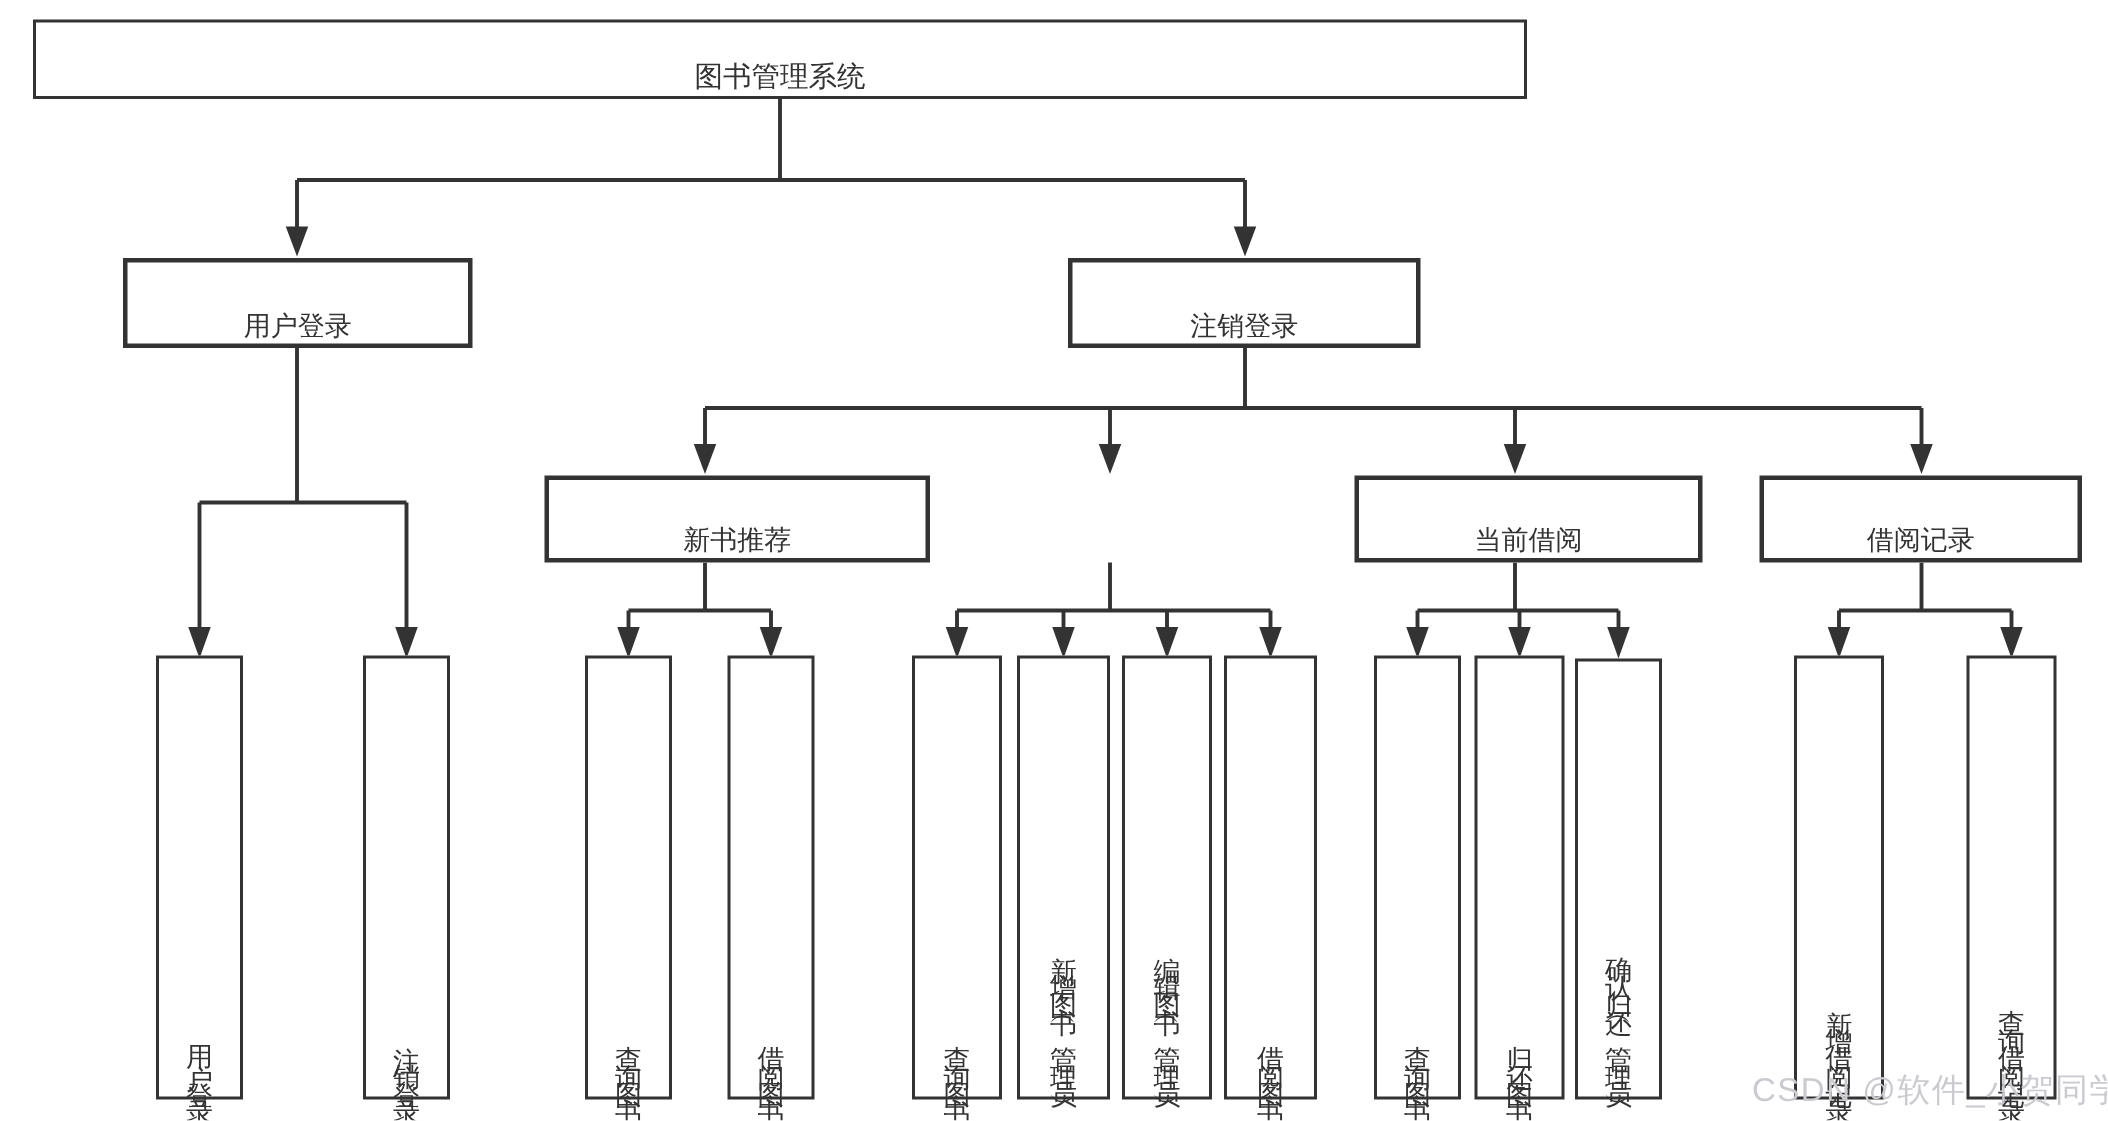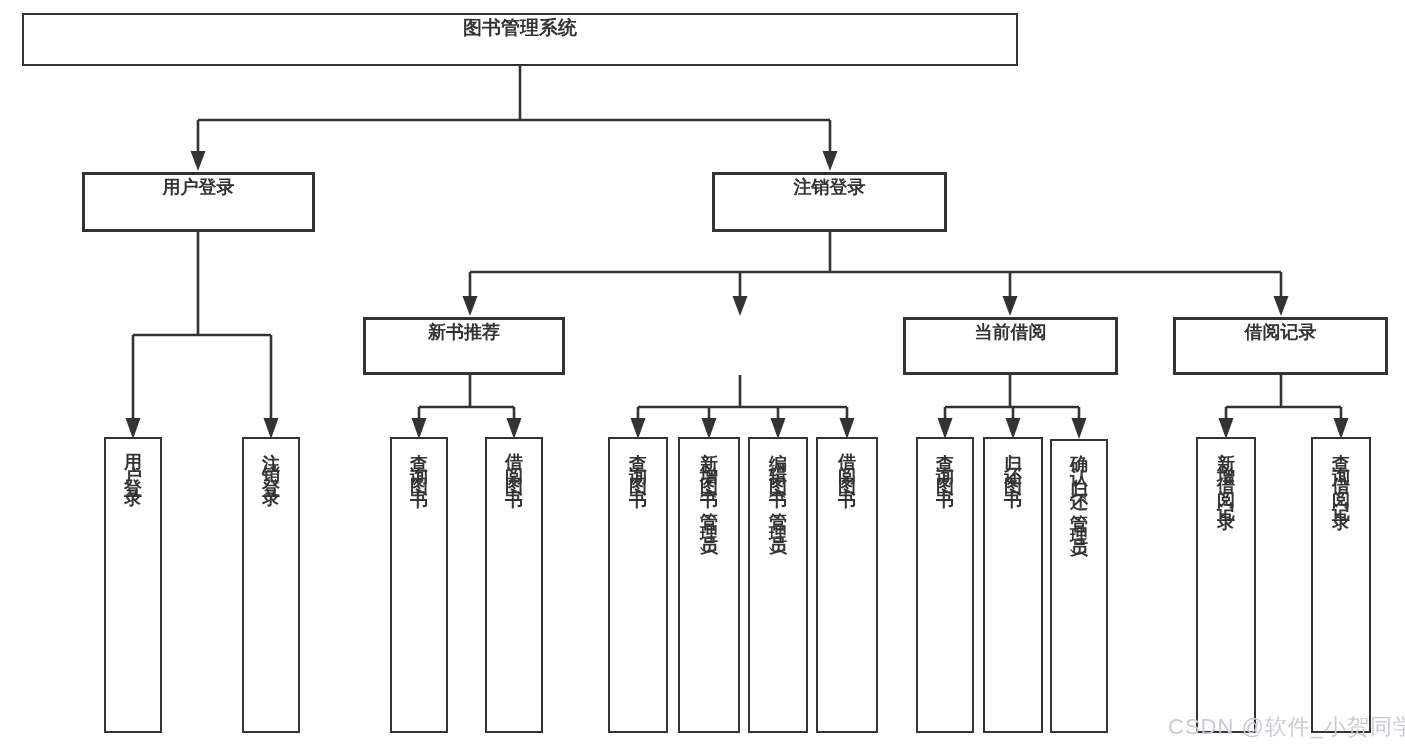--- a/index.html
+++ b/index.html
@@ -12,25 +12,24 @@
     overflow:hidden;
   }
   svg.connectors { position:absolute; left:0; top:0; width:1405px; height:747px; }
   svg.connectors line { stroke:var(--line_color,#333333); stroke-width:2.6; }
   svg.connectors polygon { fill:var(--line_color,#333333); }
   .box {
     position:absolute;
     box-sizing:border-box;
     background:var(--box_bg,#ffffff);
     border:2.5px solid var(--line_color,#333333);
-    display:flex; align-items:flex-start; justify-content:center;
+    display:flex; align-items:flex-end; justify-content:center;
     font-size:18px;
     text-align:center;
     z-index:2;
-    font-weight:bold;
   }
   .leaf span {
     writing-mode:vertical-lr;
     text-orientation:mixed;
     letter-spacing:12px;
     line-height:1;
     font-size:18px;
   }
   .watermark {
     position:absolute;
@@ -127,24 +126,24 @@
     <span>图书管理系统</span>
   </div>
 
   <div class="box" style="left:82px;top:172px;width:233px;height:60px;border-width:3px">
     <span>用户登录</span>
   </div>
   <div class="box" style="left:712px;top:172px;width:235px;height:60px;border-width:3px">
     <span>注销登录</span>
   </div>
 
-  <div class="box" style="left:363px;top:317px;width:202px;height:58px;border-width:3px">
+  <div class="box" style="left:363px;top:317px;width:257px;height:58px;border-width:3px">
     <span>新书推荐</span>
   </div>
-  <div class="box" style="left:903px;top:317px;width:215px;height:58px;border-width:3px">
+  <div class="box" style="left:903px;top:317px;width:232px;height:58px;border-width:3px">
     <span>当前借阅</span>
   </div>
   <div class="box" style="left:1173px;top:317px;width:215px;height:58px;border-width:3px">
     <span>借阅记录</span>
   </div>
 
   <div class="box leaf" style="left:104px;top:437px;width:58px;height:296px">
     <span>用户登录</span>
   </div>
   <div class="box leaf" style="left:242px;top:437px;width:58px;height:296px">

